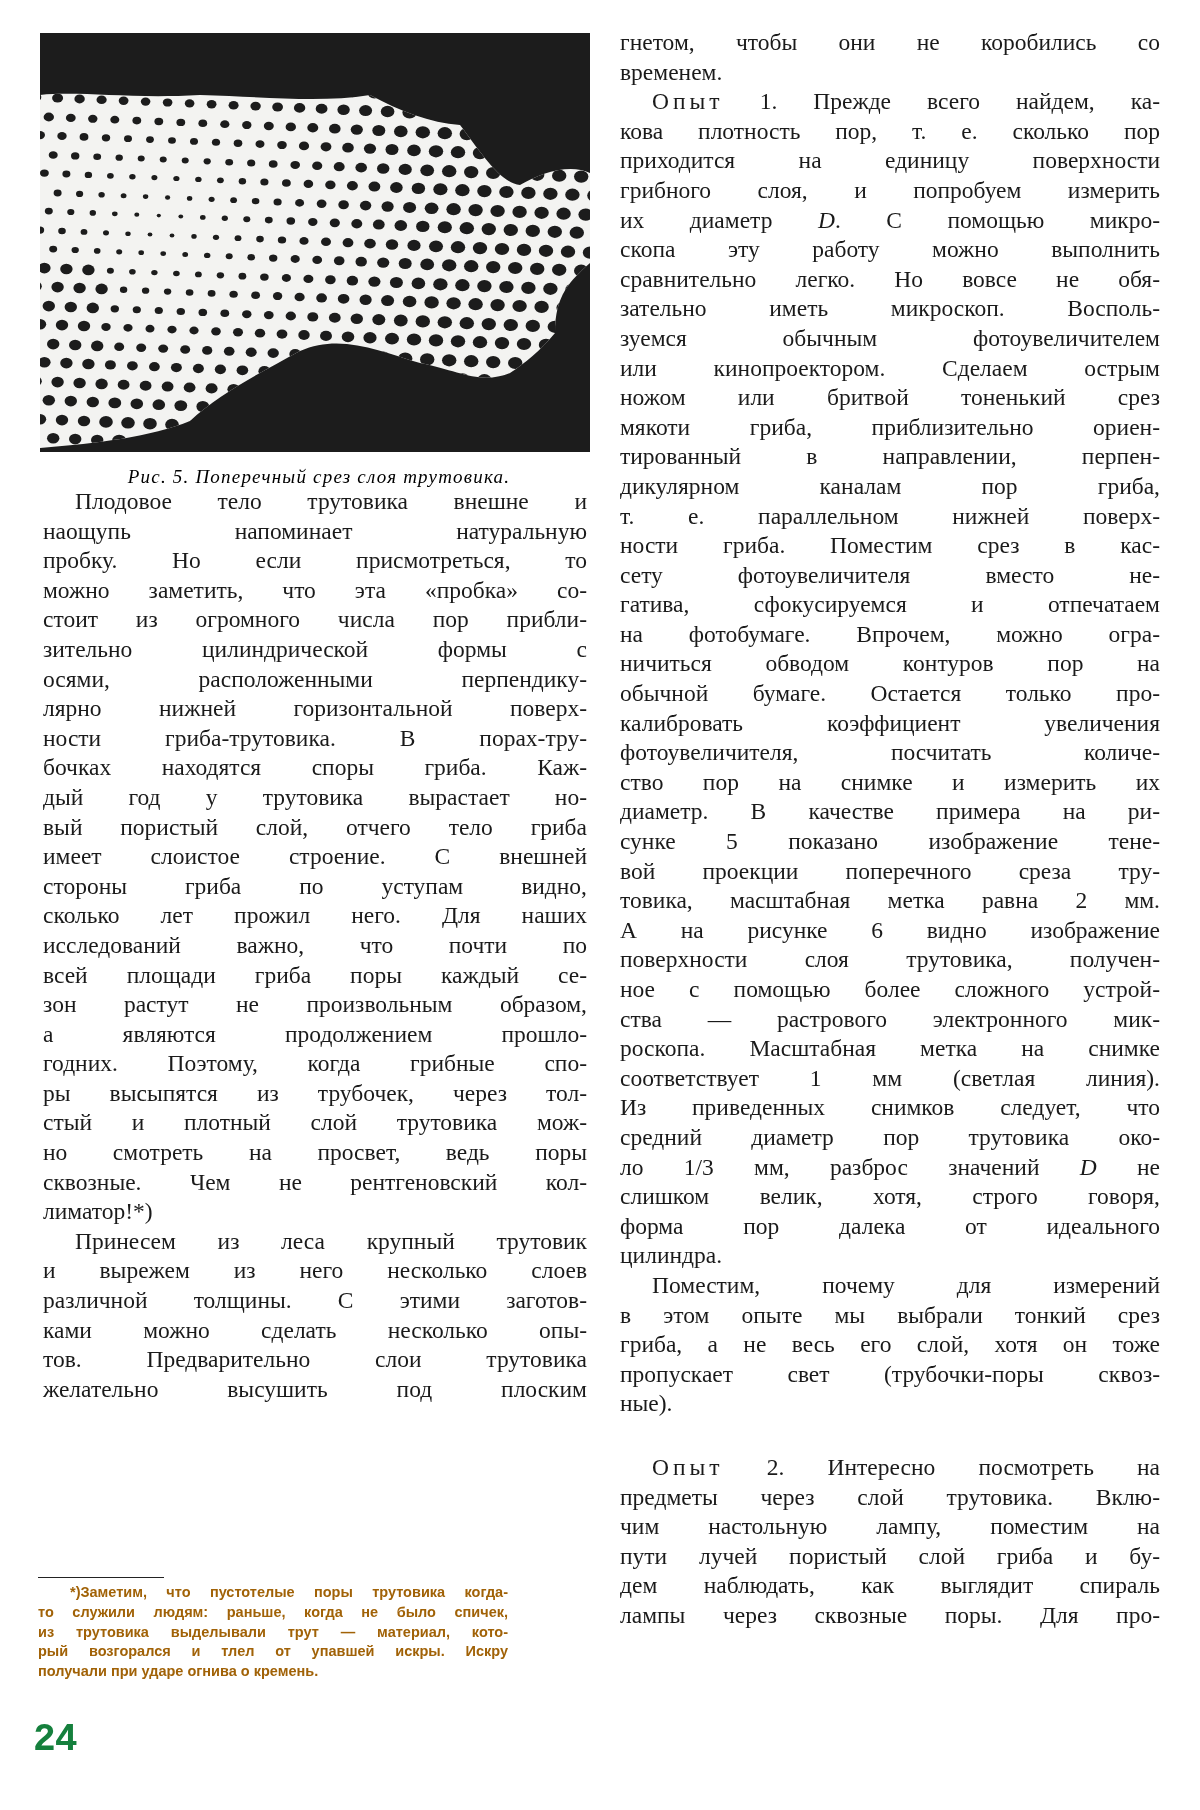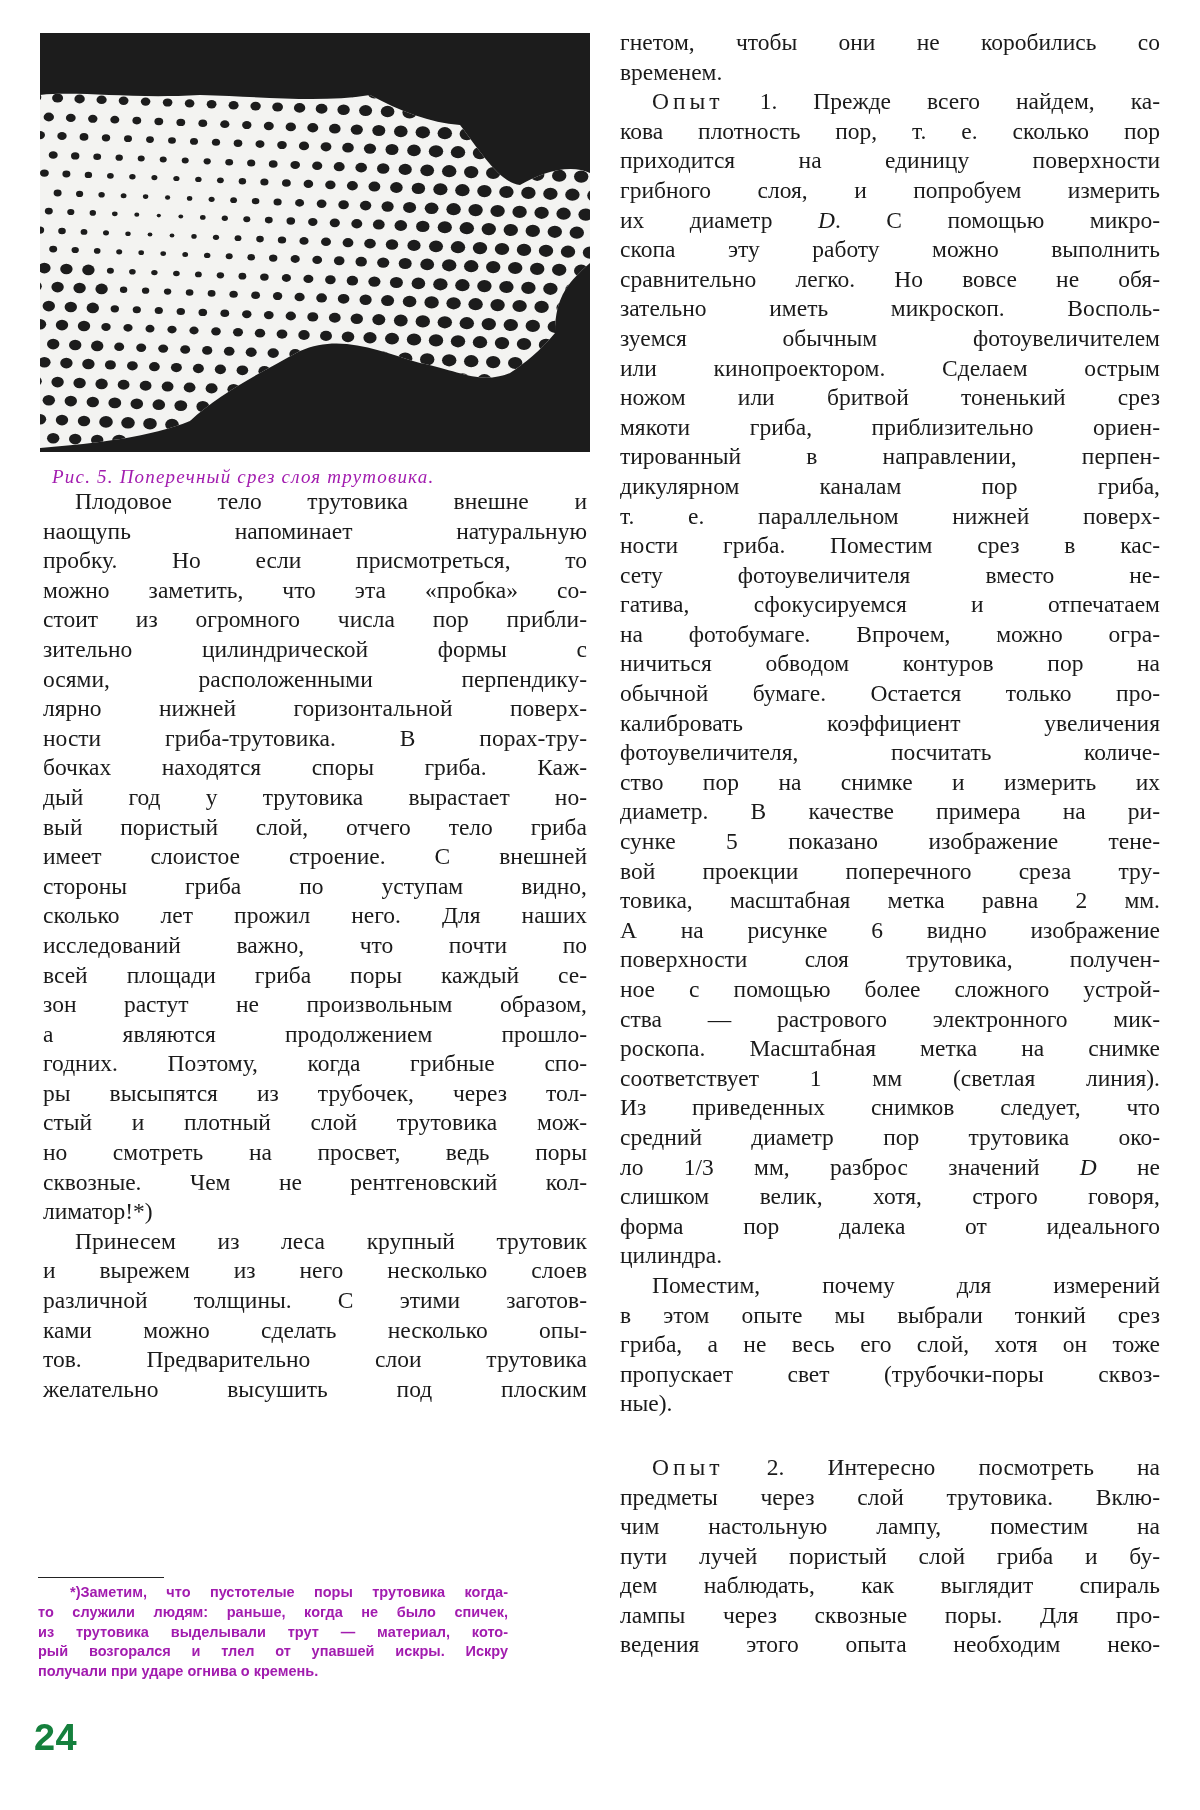--- a/index.html
+++ b/index.html
@@ -8,23 +8,23 @@
   .col-left { left: 43px; top: 487px; width: 544px; }
   .col-right { left: 620px; top: 28px; width: 540px; }
   .line { display: block; white-space: nowrap; text-align: justify; text-align-last: justify; height: 29.6px; overflow: visible; }
   .line.last { text-align-last: left; }
   .indent { padding-left: 32px; }
   .gap-big { height: 34px; }
   .spaced { letter-spacing: 4px; }
   .ital { font-style: italic; }
   .photo { position: absolute; left: 40px; top: 33px; width: 550px; height: 419px; background: #1c1c1c; overflow: hidden; }
   .photo svg { display: block; }
-  .caption { position: absolute; left: 52px; top: 466px; width: 550px; font-family: "Liberation Serif", "DejaVu Serif", serif; font-style: italic; font-size: 19px; letter-spacing: 1.2px; color: #a21caf; }
+  .caption { position: absolute; left: 44px; top: 466px; width: 550px; font-family: "Liberation Serif", "DejaVu Serif", serif; font-style: italic; font-size: 19px; letter-spacing: 1.2px; color: #000000; text-align: center; }
   .footnote-rule { position: absolute; left: 38px; top: 1577px; width: 126px; height: 0; border-top: 1.5px solid #222; }
-  .footnote { position: absolute; left: 38px; top: 1583px; width: 470px; font-family: "Liberation Sans", "DejaVu Sans", sans-serif; font-weight: bold; font-size: 14.5px; line-height: 19.8px; color: #a21caf; }
+  .footnote { position: absolute; left: 38px; top: 1583px; width: 470px; font-family: "Liberation Sans", "DejaVu Sans", sans-serif; font-weight: bold; font-size: 14.5px; line-height: 19.8px; color: #a16207; }
   .footnote .line { height: 19.8px; }
   .page-number { position: absolute; left: 33px; top: 1718px; font-family: Liberation Mono, monospace; font-size: 38px; font-weight: bold; color: #15803d; letter-spacing: -1px; }
 </style>
 </head>
 <body>
 
 <div class="photo">
   <svg id="pore-svg" width="550" height="419" viewBox="0 0 550 419">
       <defs>
         <clipPath id="bandclip">
@@ -863,15 +863,14 @@
       <span class="line last">ные).</span>
     </div>
   <div class="gap-big"></div>
   <div id="exp2">
     <span class="line indent"><span class="spaced">Опыт</span> <span>2.</span> <span>Интересно посмотреть на</span></span>
   <span class="line">предметы через слой трутовика. Вклю-</span>
       <span class="line">чим настольную лампу, поместим на</span>
       <span class="line">пути лучей пористый слой гриба и бу-</span>
       <span class="line">дем наблюдать, как выглядит спираль</span>
       <span class="line">лампы через сквозные поры. Для про-</span>
-      <span class="line">ведения этого опыта необходим неко-</span>
     </div>
 </div>
 
 </body></html>

